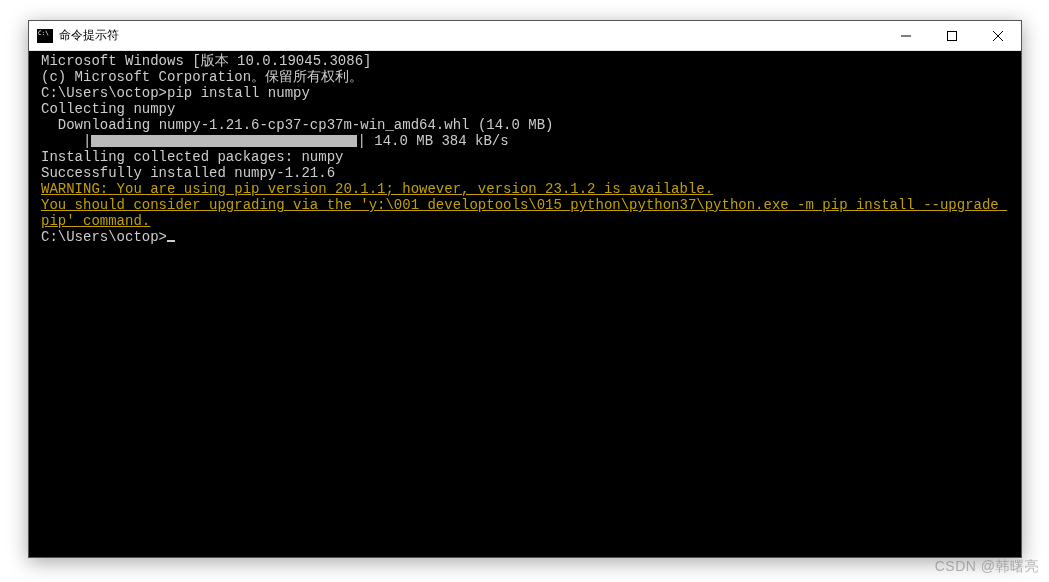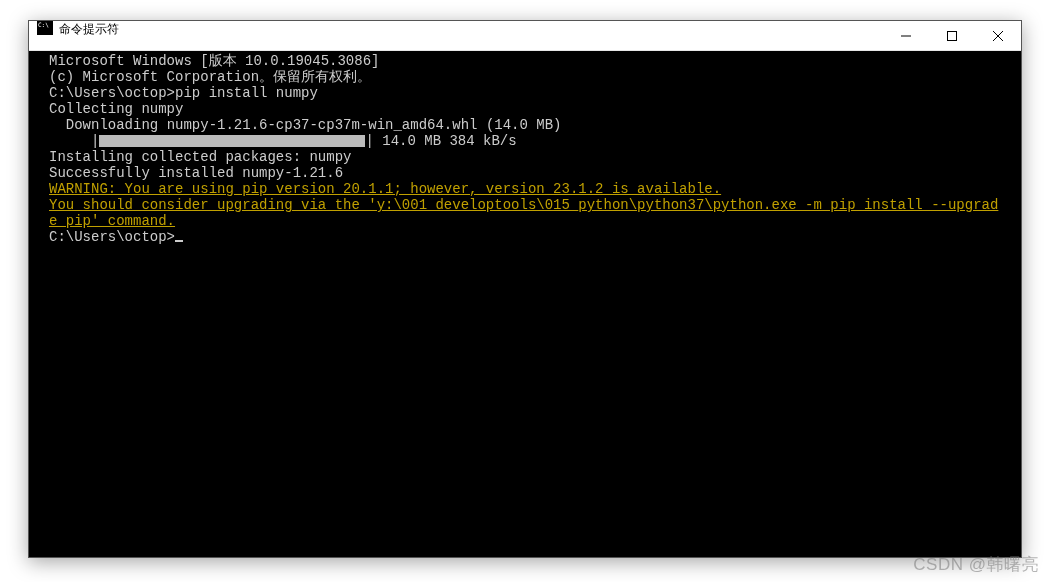--- a/index.html
+++ b/index.html
@@ -24,20 +24,21 @@
       height: 100%;
       background: #ffffff;
       border: 1px solid #555;
       display: flex;
       flex-direction: column;
     }
     .titlebar {
       height: 30px;
       background: #ffffff;
       display: flex;
+      align-items: center;
       border-bottom: 1px solid #e6e6e6;
     }
     .titlebar-icon {
       width: 16px;
       height: 14px;
       margin-left: 8px;
       margin-right: 6px;
       background: #000;
       position: relative;
       display: flex;
@@ -72,21 +73,21 @@
       cursor: pointer;
     }
     .win-btn svg { width: 10px; height: 10px; }
     .terminal {
       flex: 1;
       background: #000000;
       color: #cccccc;
       font-family: "NSimSun", "SimSun", Consolas, "Courier New", monospace;
       font-size: 14px;
       line-height: 16px;
-      padding: 2px 20px;
+      padding: 2px 12px;
       overflow: hidden;
       white-space: pre;
       letter-spacing: 0;
     }
     .term-line { white-space: pre-wrap; word-break: break-all; }
     .warn { color: #c0a000; text-decoration: underline; }
     .progress-row {
       display: flex;
       align-items: center;
     }
@@ -110,21 +111,21 @@
       width: 8px;
       height: 2px;
       background: #cccccc;
       vertical-align: baseline;
       margin-bottom: -1px;
     }
     .watermark {
       position: absolute;
       right: 10px;
       bottom: 6px;
-      font-size: 17px;
+      font-size: 14px;
       color: rgba(120,120,120,0.55);
       font-family: "Microsoft YaHei", sans-serif;
       letter-spacing: 0.5px;
     }
   </style>
 </head>
 <body>
 
 <div class="shadow-wrap">
   <div class="window">

